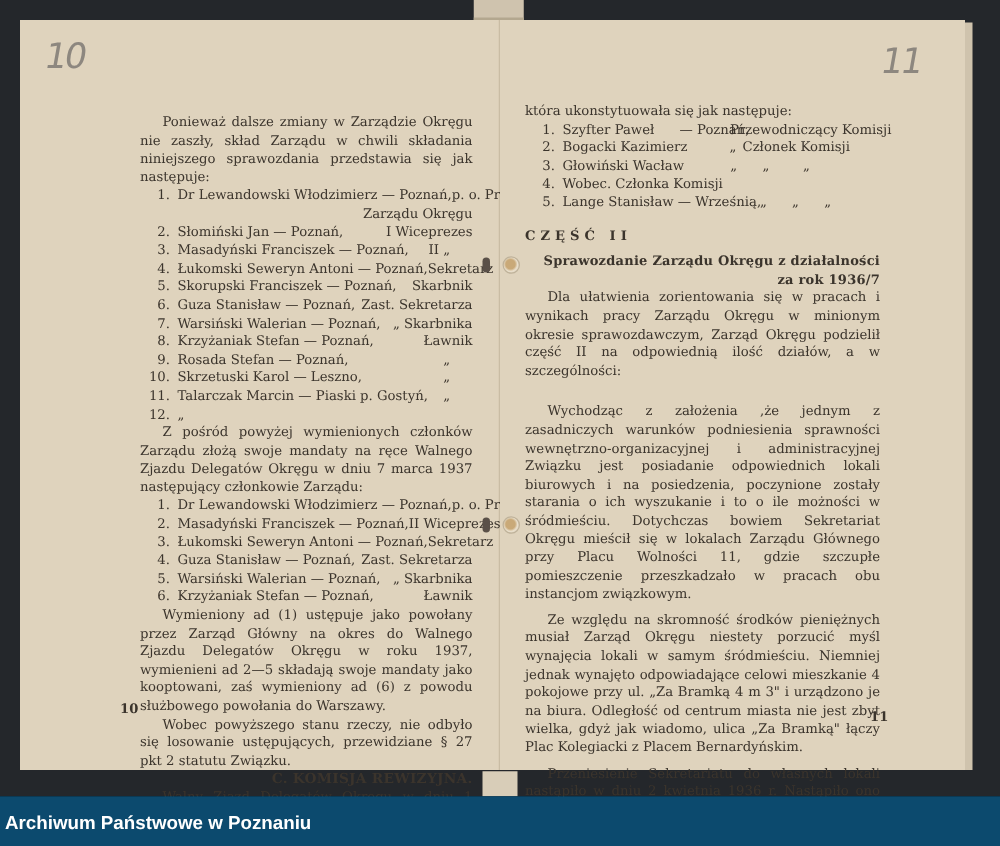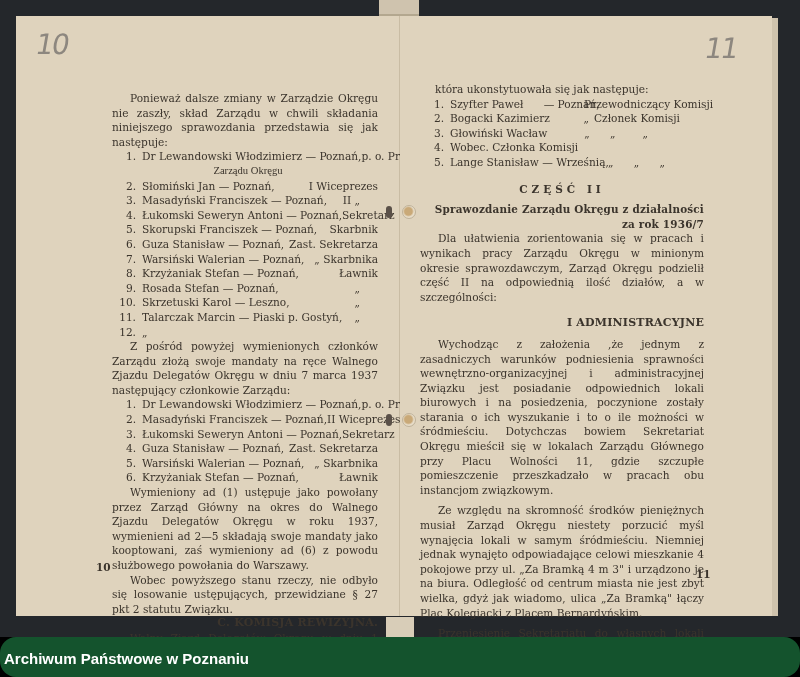--- a/index.html
+++ b/index.html
@@ -39,32 +39,32 @@
     .right .handwritten { left: 305px; top: 16px; }
 
     .text {
       position: absolute; font-size: 10.6px; line-height: 14.6px;
       color: #3b342c;
     }
     .left .text { left: 96px; top: 64px; width: 266px; margin-top: 11px; }
     .right .text { left: 20px; top: 66px; width: 284px; }
 
     .para { text-align: justify; text-indent: 18px; }
-    .para.noindent { text-indent: 0; margin-left: 15px; }
+    .para.noindent { text-indent: 0; }
     .li { display: flex; padding-left: 6px; white-space: nowrap; }
     .li .num { width: 18px; text-align: right; margin-right: 6px; flex: none; }
     .li .name { flex: 1; }
     .li .role { text-align: right; }
     .li .role.ditto { padding-right: 18px; }
-    .li.rolewrap { justify-content: center; font-family: Liberation Serif, serif; }
+    .li.rolewrap { justify-content: flex-end; }
 
     .section-title {
       text-align: right; font-weight: bold; font-size: 11px; letter-spacing: 0.2px;
     }
-    .spaced { letter-spacing: 4px; font-weight: bold; text-align: center; font-size: 10.5px; }
+    .spaced { letter-spacing: 4px; font-weight: bold; text-align: left; font-size: 10.5px; }
     .gap-s { height: 6px; }
     .gap-m { height: 12px; }
 
     .page-num {
       position: absolute; font-weight: bold; font-size: 10.5px; color: #3b342c;
     }
     .left .page-num { left: 80px; top: 545px; }
     .right .page-num { left: 296px; top: 552px; }
 
     .hole {
@@ -75,22 +75,21 @@
     .hole.a { left: 402px; top: 205px; }
     .hole.b { left: 402px; top: 413px; }
     .hole-mark {
       position: absolute; width: 6px; height: 12px; border-radius: 3px; background: #5a5048;
     }
     .hole-mark.a { left: 386px; top: 206px; }
     .hole-mark.b { left: 386px; top: 414px; }
 
     .footer {
       position: absolute; left: 0; top: 637px; width: 800px; height: 40px;
-      background: #14532d;
-      border-radius: 16px;
+      background: #0c4a6e;
     }
     .footer-label {
       position: absolute; left: 4px; top: 13px;
       font-family: "Liberation Sans", "DejaVu Sans", sans-serif;
       font-weight: bold; font-size: 15px; color: #ffffff;
     }
   </style>
 </head>
 <body>
 
@@ -253,21 +252,20 @@
       </div>
 
       <div class="gap-m"></div>
       <div class="spaced">CZĘŚĆ II</div>
       <div class="gap-s"></div>
       <div class="section-title" style="font-size:10.4px">Sprawozdanie Zarządu Okręgu z działalności za rok 1936/7</div>
       <p class="para">Dla ułatwienia zorientowania się w pracach i wynikach pracy Zarządu Okręgu w minionym okresie sprawozdawczym, Zarząd Okręgu podzielił część II na odpowiednią ilość działów, a w szczególności:</p>
 
       <div class="gap-m"></div>
       <div class="section-title">
-        <div>I ADMINISTRACYJNE</div>
       </div>
       <div class="gap-s"></div>
       <p class="para">Wychodząc z założenia ,że jednym z zasadniczych warunków podniesienia sprawności wewnętrzno-organizacyjnej i administracyjnej Związku jest posiadanie odpowiednich lokali biurowych i na posiedzenia, poczynione zostały starania o ich wyszukanie i to o ile możności w śródmieściu. Dotychczas bowiem Sekretariat Okręgu mieścił się w lokalach Zarządu Głównego przy Placu Wolności 11, gdzie szczupłe pomieszczenie przeszkadzało w pracach obu instancjom związkowym.</p>
       <div class="gap-s"></div>
       <p class="para">Ze względu na skromność środków pieniężnych musiał Zarząd Okręgu niestety porzucić myśl wynajęcia lokali w samym śródmieściu. Niemniej jednak wynajęto odpowiadające celowi mieszkanie 4 pokojowe przy ul. „Za Bramką 4 m 3" i urządzono je na biura. Odległość od centrum miasta nie jest zbyt wielka, gdyż jak wiadomo, ulica „Za Bramką" łączy Plac Kolegiacki z Placem Bernardyńskim.</p>
       <div class="gap-s"></div>
       <p class="para">Przeniesienie Sekretariatu do własnych lokali nastąpiło w dniu 2 kwietnia 1936 r. Nastąpiło ono sprawnie, nie powodując dłuższej przerwy w pracach Sekretariatu.</p>
 
     </div>
     <div class="page-num">11</div>

